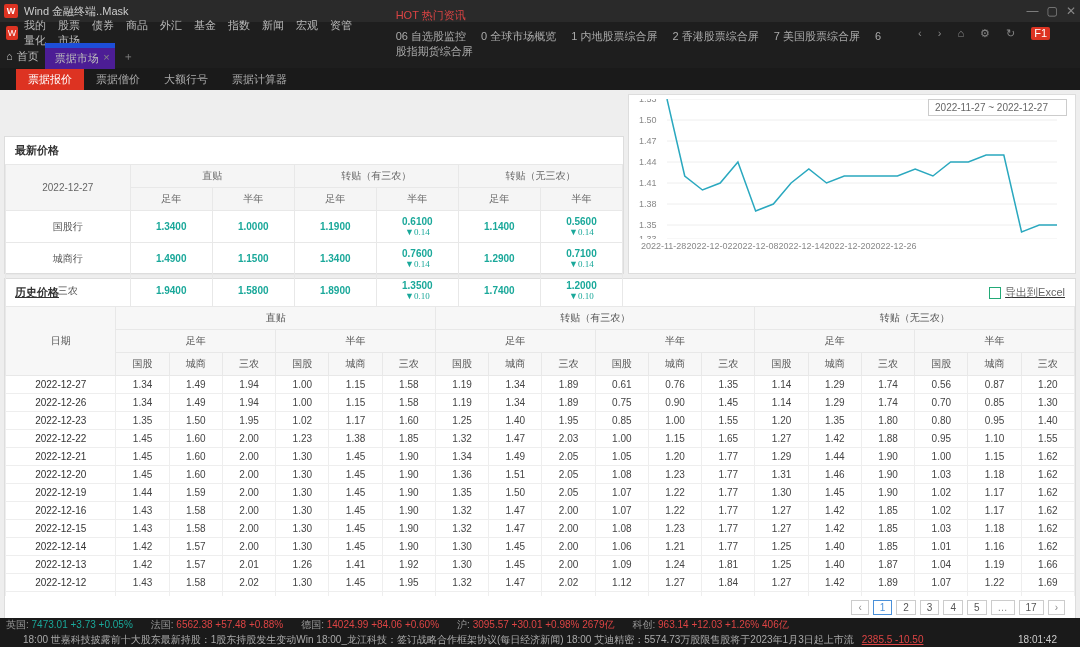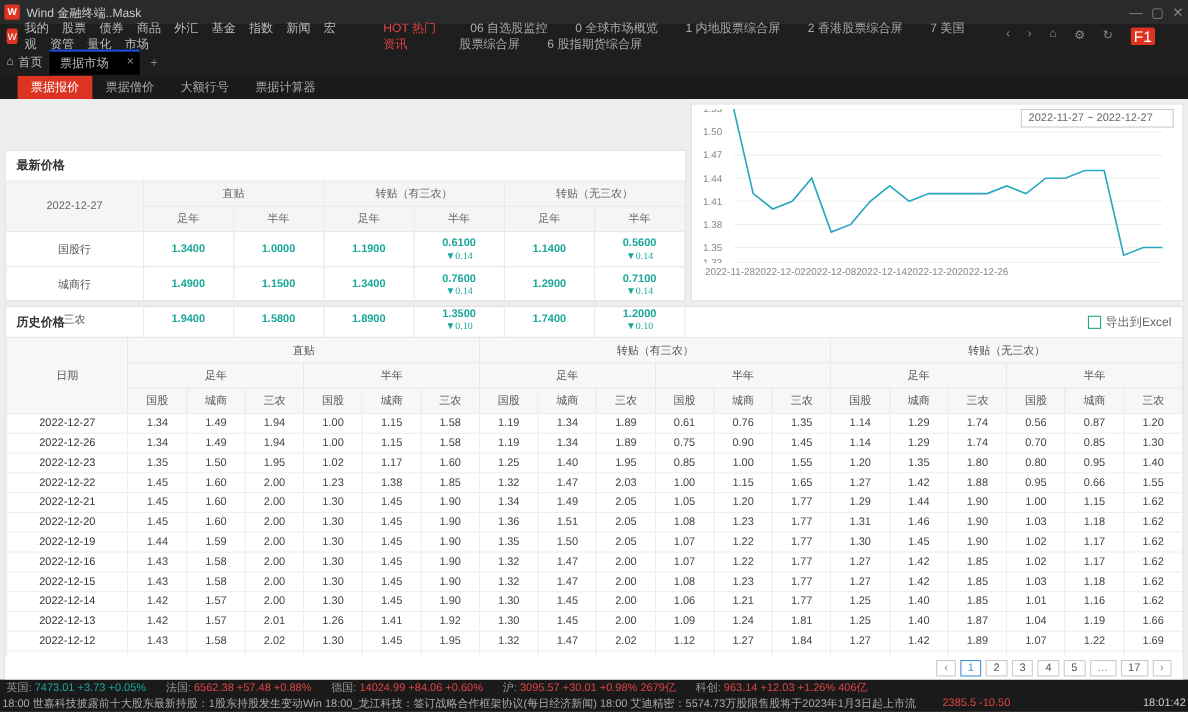--- a/index.html
+++ b/index.html
@@ -5,29 +5,29 @@
 * { margin:0; padding:0; box-sizing:border-box; font-family:"Microsoft YaHei",Arial,sans-serif; }
 body { background:#1a1a1a; width:1080px; height:647px; overflow:hidden; font-size:11px; color:#333; }
 
 .titlebar { height:22px; background:#2a2a2a; display:flex; align-items:center; padding:0 4px; color:#ccc; }
 .titlebar .logo { width:14px; height:14px; background:#d32; border-radius:2px; display:flex; align-items:center; justify-content:center; color:#fff; font-weight:bold; font-size:9px; margin-right:6px; }
 .titlebar .wcontrols { margin-left:auto; display:flex; gap:8px; color:#888; }
 .titlebar .wcontrols span { cursor:pointer; font-size:12px; }
 
 .menubar { height:22px; background:#1e1e1e; display:flex; align-items:center; padding:0 6px; color:#bbb; font-size:11px; }
 .menubar span { margin-right:12px; cursor:pointer; }
-.hot-line { margin-left:auto; display:flex; gap:6px; }
+.hot-line { margin-left:auto; display:flex; gap:6px;flex-direction:column; }
 .hot-line .hot { color:#d44; }
-.hot-line .seg { color:#aaa;margin-left:10px; }
+.hot-line .seg { color:#aaa; }
 .menubar .righticons { margin-left:8px; display:flex; gap:4px; color:#888; }
-.menubar .righticons .f1 { background:#d32; color:#fff; padding:0 3px; border-radius:2px; font-size:14px; }
+.menubar .righticons .f1 { background:#d32; color:#fff; padding:0 3px; border-radius:2px; font-size:11px; }
 
 .tabbar { height:24px; background:#1e1e1e; display:flex; align-items:center; padding:0 6px; color:#bbb; }
 .tabbar .home { display:flex; align-items:center; gap:4px; margin-right:6px; }
-.tabbar .tab { background:#000000; padding:3px 28px 3px 10px; border-top:2px solid #1d4ed8; position:relative; }
+.tabbar .tab { background:#4c1d95; padding:3px 16px 3px 10px; border-top:5px solid #1d4ed8; position:relative; }
 .tabbar .tab .x { position:absolute; right:5px; top:3px; color:#888; cursor:pointer; }
 .tabbar .plus { margin-left:8px; color:#888; cursor:pointer; }
 
 .subtabs { height:22px; background:#1a1a1a; display:flex; align-items:center; padding:0 16px; }
 .subtabs .st { padding:3px 12px; color:#aaa; cursor:pointer; }
 .subtabs .st.active { background:#d32; color:#fff; }
 
 .content { background:#eee; height:calc(647px - 22px - 22px - 24px - 22px - 14px - 15px); overflow:hidden; padding:4px; }
 
 .top-row { display:flex; gap:4px; height:180px; }
@@ -40,40 +40,40 @@
 .latest-table td { border:1px solid #e8e8e8; padding:5px 4px; text-align:center; color:#1aa89a; font-weight:bold; }
 .latest-table td.rowhd { color:#555; font-weight:normal; }
 .sub { font-size:9px; display:block; font-weight:normal;font-family:Liberation Serif, serif; }
 .sub.down { color:#1aa89a; }
 
 .chart-panel { position:relative; }
 .date-range { position:absolute; right:8px; top:4px; font-size:10px; color:#666; border:1px solid #ccc; padding:2px 18px 2px 6px; background:#fff; }
 .chart { padding:4px 8px; }
 .xlabels { display:flex; justify-content:flex-start; font-size:9px; color:#888; padding:0 4px; }
 
-.hist-hd { display:flex; align-items:center; padding:6px 10px; }
+.hist-hd { display:flex; align-items:center; padding:6px 10px;text-decoration:underline; }
 .hist-hd .title { font-weight:bold; }
 .hist-hd .export { margin-left:auto; color:#666; cursor:pointer; display:flex; align-items:center; gap:4px; }
 .hist-hd .export .ic { width:12px; height:12px; border:1px solid #2a7; display:inline-block; }
 
 .hist-tbl-wrap { overflow:auto; height:290px; }
 .hist-table { width:100%; border-collapse:collapse; font-size:10px; }
 .hist-table th { background:#f7f7f7; border:1px solid #e8e8e8; padding:4px; font-weight:normal; color:#555; }
 .hist-table td { border:1px solid #eee; padding:3px 4px; text-align:center; color:#444; }
 .hist-table td.date { color:#333; }
 
 .pager { display:flex; justify-content:flex-end; gap:4px; padding:4px 10px; font-size:10px; background:#fff; }
 .pager span { border:1px solid #ccc; padding:1px 6px; cursor:pointer; color:#555; }
 .pager span.cur { border-color:#4a90d9; color:#4a90d9; }
 .pager span.nav { color:#888; }
 
 .footer { position:absolute; bottom:0; width:1080px; }
 .ticker1 { height:14px; background:#1a1a1a; color:#999; font-size:10px; display:flex; align-items:center; padding:0 6px; gap:18px; }
 .ticker1 .r { color:#d44; } .ticker1 .g { color:#1aa89a; }
-.ticker2 { height:15px; background:#1a1a1a; color:#aaa; font-size:10px; display:flex; align-items:center; padding:0 2px; overflow:hidden; white-space:nowrap; }
+.ticker2 { height:15px; background:#1a1a1a; color:#aaa; font-size:10px; display:flex; align-items:center; padding:0 23px; overflow:hidden; white-space:nowrap; }
 .ticker2 .time { margin-left:auto; color:#ccc;text-align:center; }
 </style>
 </head>
 <body>
 
 <div class="titlebar">
   <span class="logo">W</span>
   <span>Wind 金融终端..Mask</span>
   <div class="wcontrols">
     <span>—</span>
@@ -320,21 +320,21 @@
               <td>1.32</td>
               <td>1.47</td>
               <td>2.03</td>
               <td>1.00</td>
               <td>1.15</td>
               <td>1.65</td>
               <td>1.27</td>
               <td>1.42</td>
               <td>1.88</td>
               <td>0.95</td>
-              <td>0.66</td>
+              <td>1.10</td>
               <td>1.55</td>
             </tr>
             <tr>
               <td class="date">2022-12-21</td>
               <td>1.45</td>
               <td>1.60</td>
               <td>2.00</td>
               <td>1.30</td>
               <td>1.45</td>
               <td>1.90</td>
@@ -539,16 +539,16 @@
 <div class="footer">
   <div class="ticker1" id="ticker1">
       <span>英国: <span class="g">7473.01</span> <span class="g">+3.73</span> <span class="g">+0.05%</span></span> 
       <span>法国: <span class="r">6562.38</span> <span class="r">+57.48</span> <span class="r">+0.88%</span></span> 
       <span>德国: <span class="r">14024.99</span> <span class="r">+84.06</span> <span class="r">+0.60%</span></span> 
       <span>沪: <span class="r">3095.57</span> <span class="r">+30.01</span> <span class="r">+0.98%</span> <span class="r">2679亿</span></span> 
       <span>科创: <span class="r">963.14</span> <span class="r">+12.03</span> <span class="r">+1.26%</span> <span class="r">406亿</span></span>
     </div>
   <div class="ticker2">
       <span>18:00 世嘉科技披露前十大股东最新持股：1股东持股发生变动Win  18:00_龙江科技：签订战略合作框架协议(每日经济新闻)  18:00 艾迪精密：5574.73万股限售股将于2023年1月3日起上市流</span>
-      <span style="margin-left:24px;color:#d44;">2385.5 -10.50</span>
+      <span style="margin-left:8px;color:#d44;text-decoration:underline;">2385.5 -10.50</span>
       <span class="time">18:01:42</span>
     </div>
 </div>
 
 </body></html>

